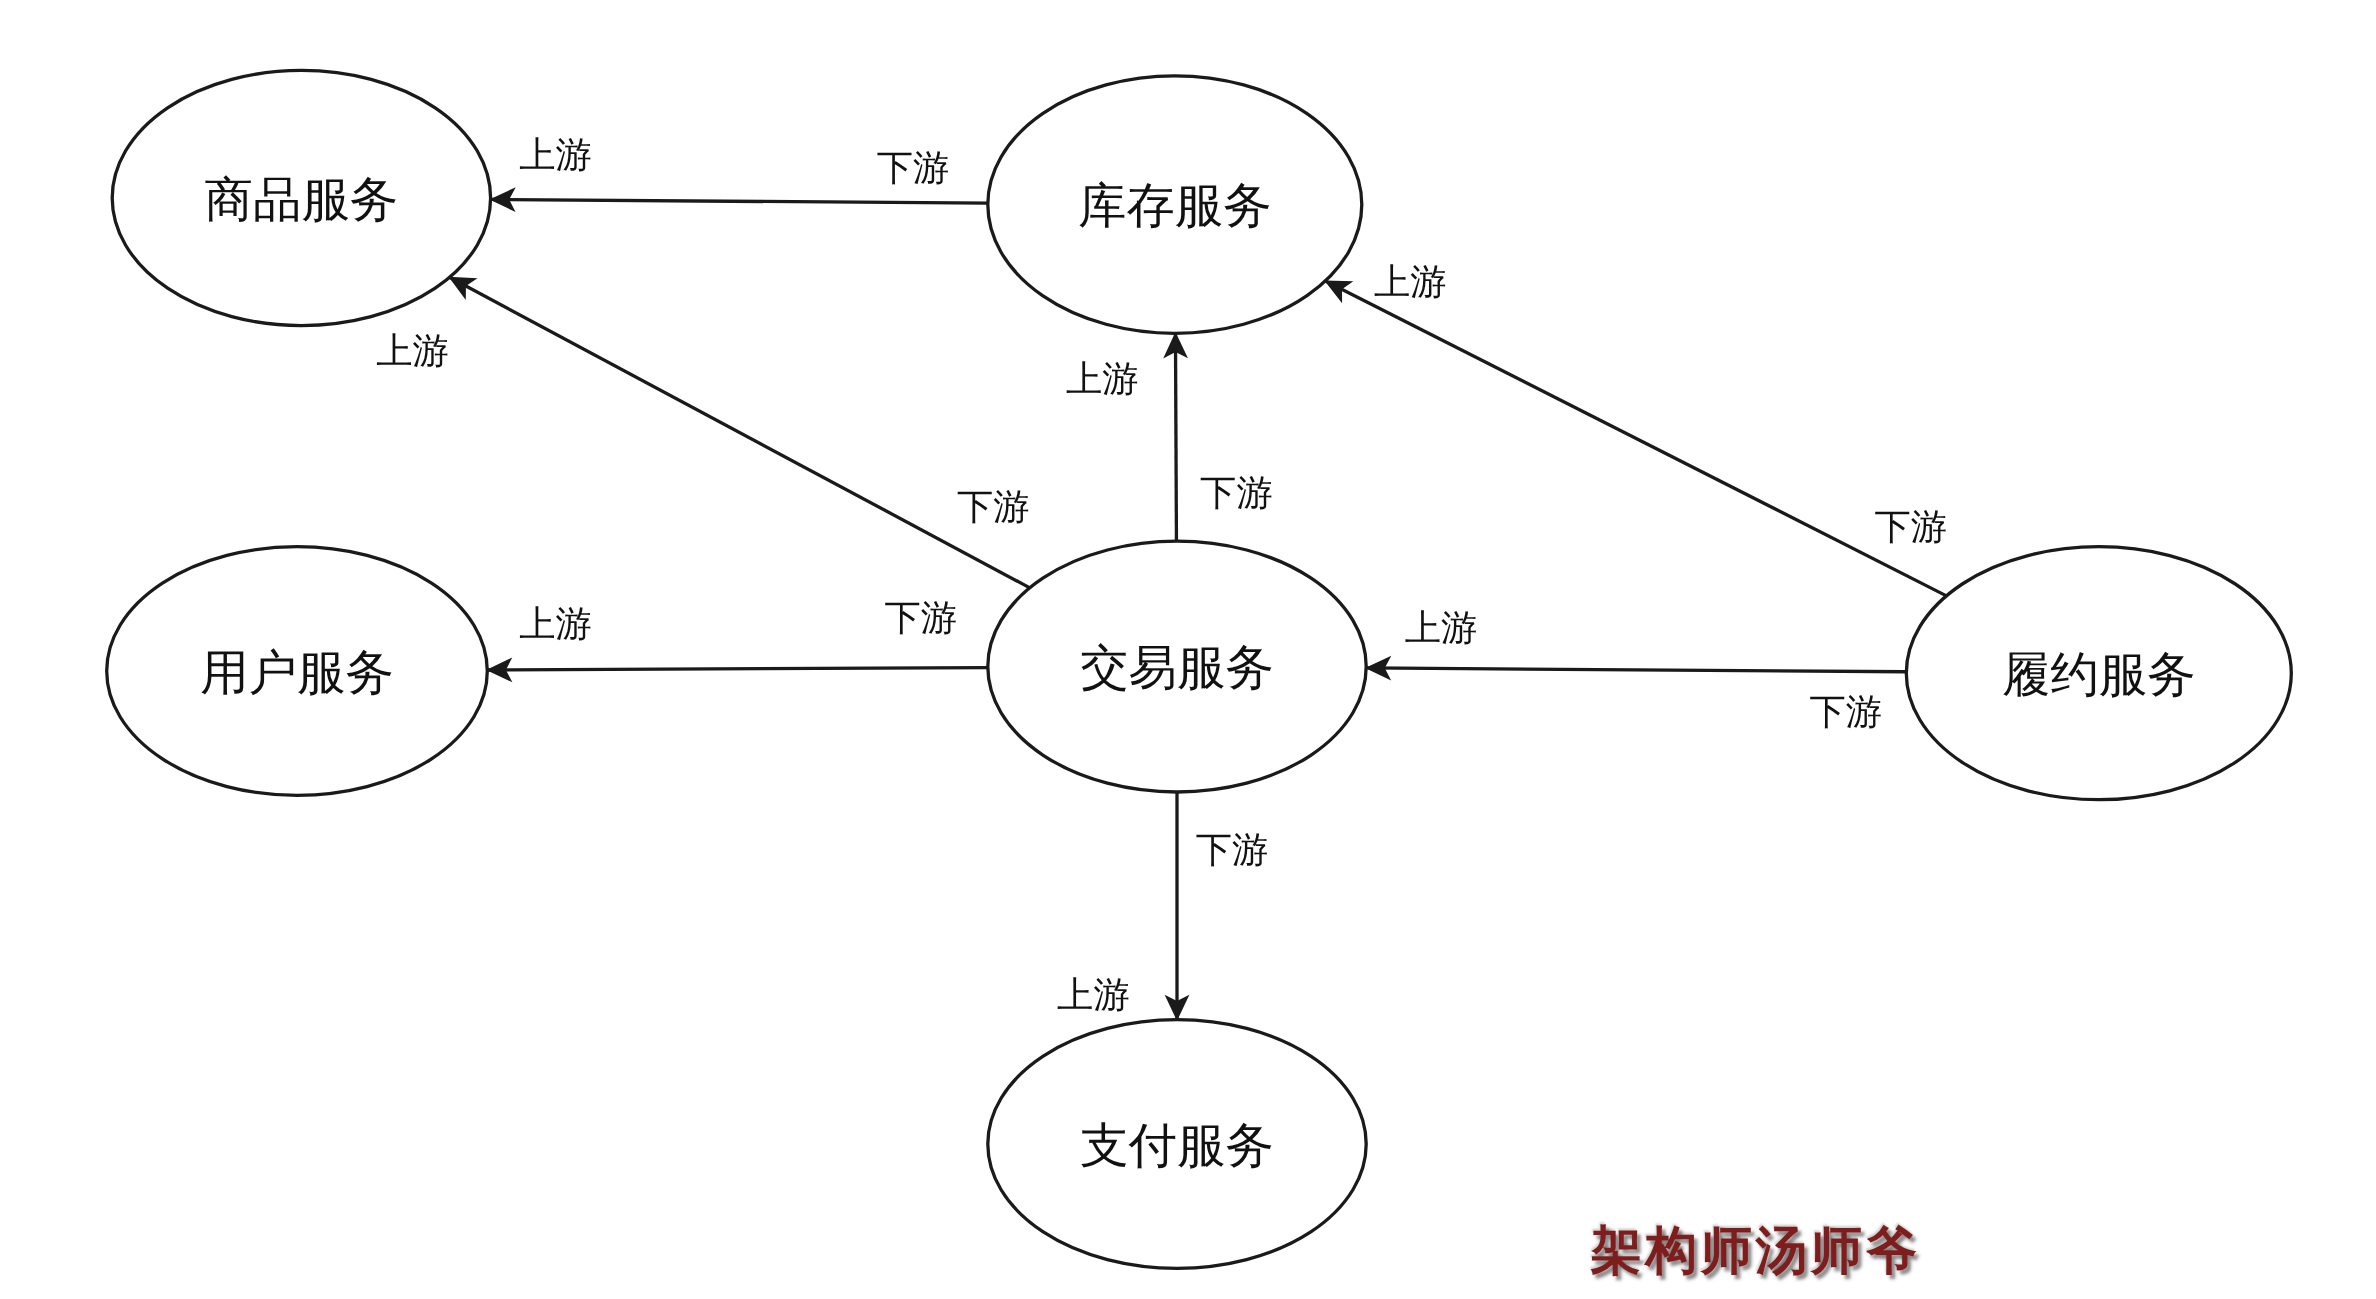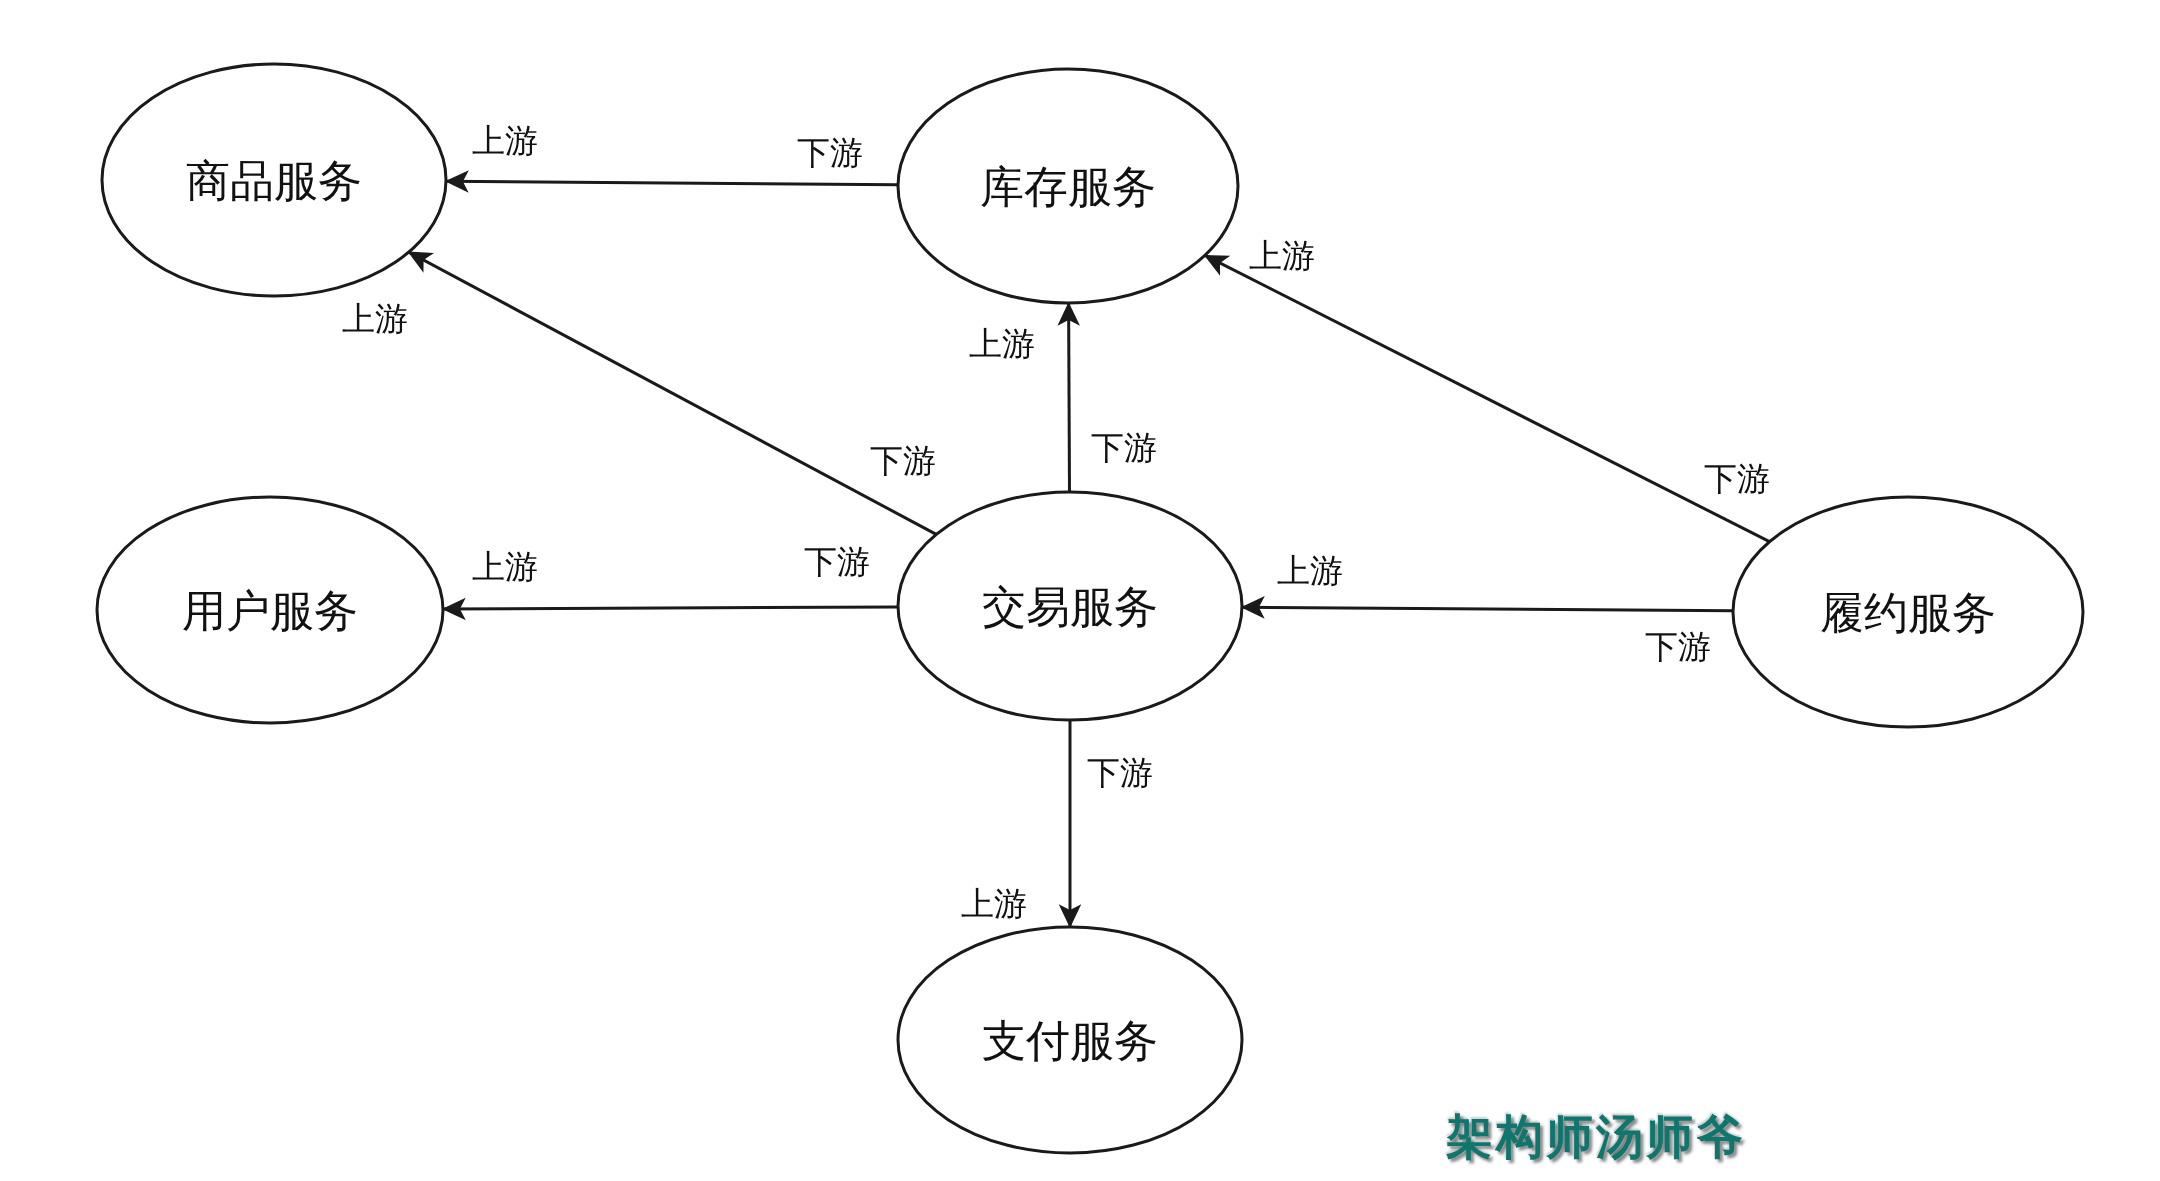--- a/index.html
+++ b/index.html
@@ -46,21 +46,21 @@
     text-anchor: middle;
     font-family: "Liberation Sans", "DejaVu Sans", sans-serif;
   }
   .watermark {
     position: absolute;
     right: 18px;
     bottom: 12px;
     font-size: 47px;
     font-weight: bold;
     letter-spacing: 3px;
-    color: #0f766e;
+    color: #7f1d1d;
     text-shadow: 3px 3px 3px rgba(40,40,40,0.55), -1px -2px 2px rgba(40,40,40,0.22);
     white-space: nowrap;
   }
 </style>
 </head>
 <body>
 
 <div class="stage">
   <svg class="diagram" width="2160" height="1181" viewBox="0 0 2160 1181">
     <defs>

